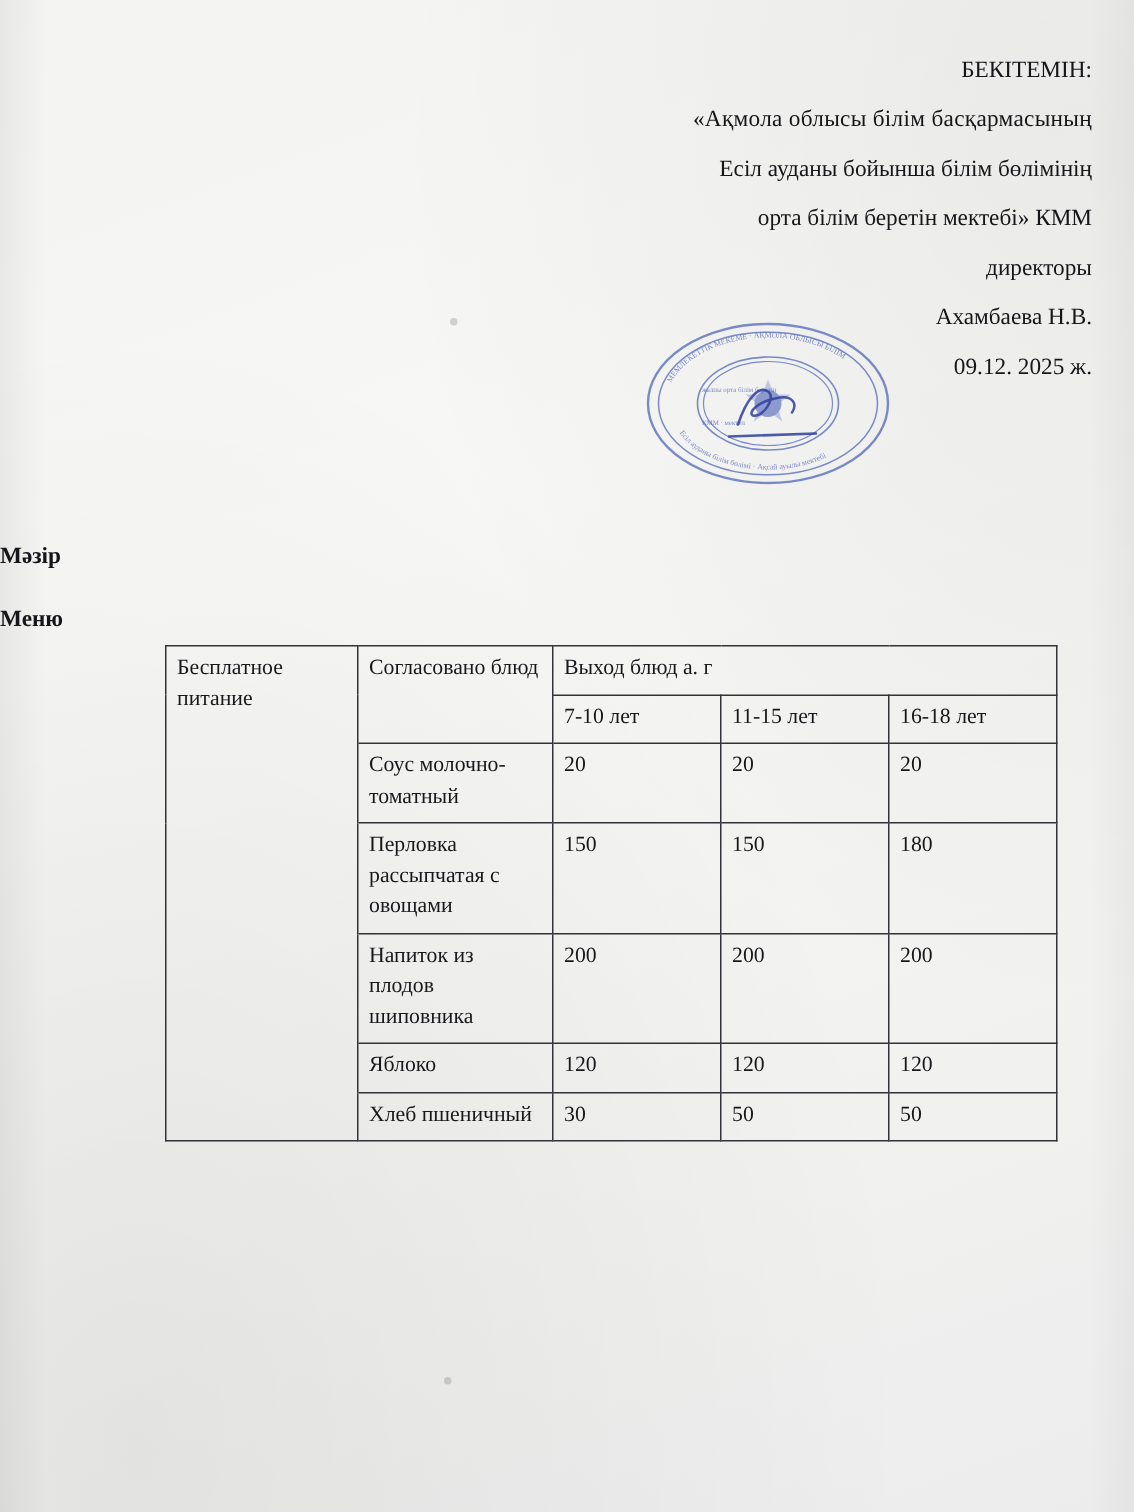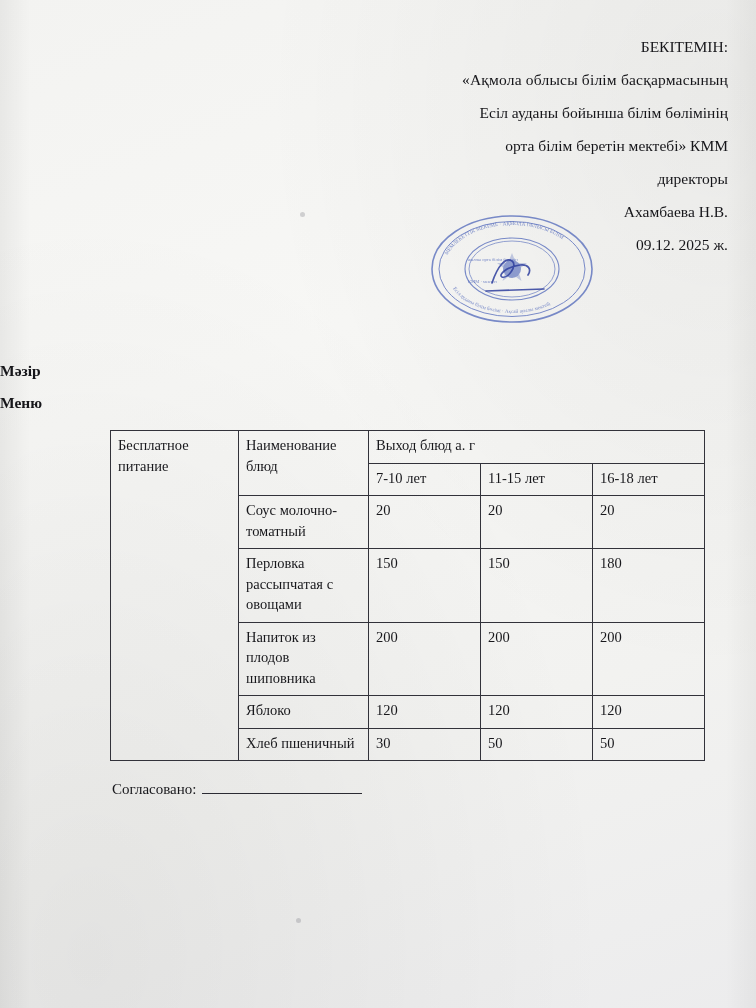--- a/index.html
+++ b/index.html
@@ -63,21 +63,21 @@
 
   .title-center {
     position: absolute;
     width: 100%;
     text-align: left;
     font-weight: bold;
     font-size: 15.5px;
     color: #16161a;
   }
   #title-kz { top: 362px; }
-  #title-ru { top: 394px; }
+  #title-ru { top: 404px; }
 
   table.menu {
     position: absolute;
     left: 110px;
     top: 430px;
     width: 594px;
     border-collapse: collapse;
     font-size: 14.5px;
     color: #18181c;
     table-layout: fixed;
@@ -186,21 +186,21 @@
     <colgroup>
       <col class="col-a">
         <col class="col-b">
         <col class="col-c">
         <col class="col-d">
         <col class="col-e">
     </colgroup>
     <tbody>
       <tr>
         <td class="free-food no-bottom-border" rowspan="2">Бесплатное питание</td>
-        <td class="nameblyud no-bottom-border" rowspan="2">Наименование блюд</td>
+        <td class="nameblyud no-bottom-border" rowspan="2">Согласовано блюд</td>
         <td class="vyhod" colspan="3">Выход блюд а. г</td>
       </tr>
       <tr>
         <td>7-10 лет</td>
         <td>11-15 лет</td>
         <td>16-18 лет</td>
       </tr>
 
       <tr>
         <td class="no-bottom-border no-top-border"></td>
@@ -233,20 +233,17 @@
       <tr>
         <td class="no-top-border"></td>
         <td>Хлеб пшеничный</td>
         <td>30</td>
         <td>50</td>
         <td>50</td>
       </tr>
     </tbody>
   </table>
 
-  <div class="agreed">
-    <span>Согласовано:</span><span class="rule"></span>
-  </div>
 
   <div class="spot" style="left:300px; top:212px;"></div>
   <div class="spot" style="left:296px; top:918px;"></div>
 
 </div>
 
 </body></html>

